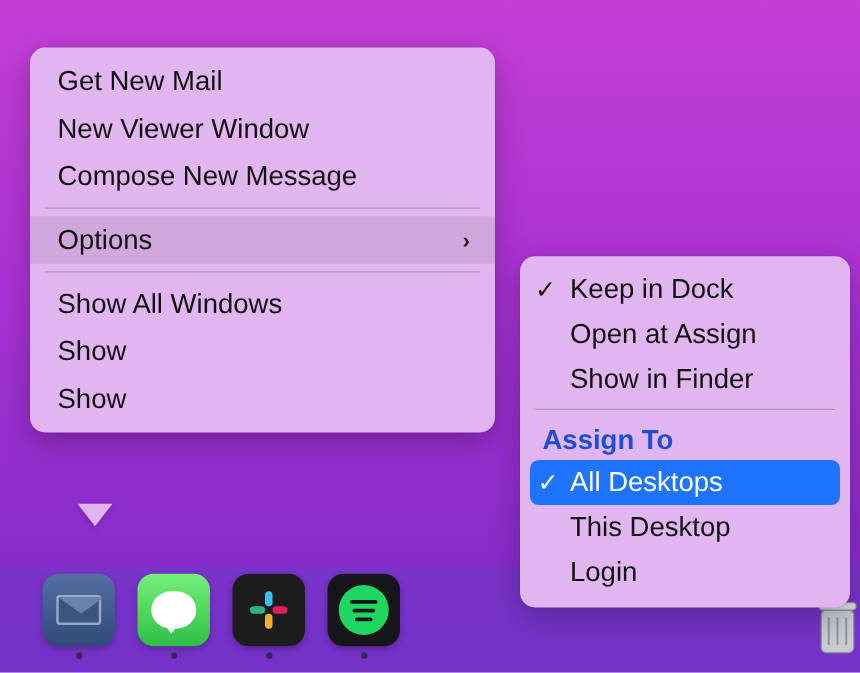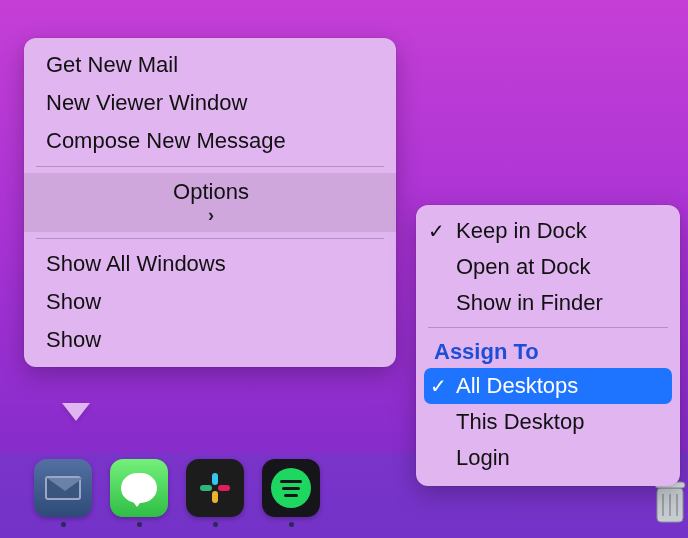--- a/index.html
+++ b/index.html
@@ -70,21 +70,20 @@
   }
   .menu-item {
     padding: 6px 20px 6px 22px;
     display: flex;
     align-items: center;
     justify-content: space-between;
     cursor: default;
   }
   .menu-item.hovered {
     background: rgba(0,0,0,0.08);
-    flex-direction: column;
   }
   .menu-sep {
     height: 1px;
     background: rgba(0,0,0,0.2);
     margin: 6px 12px;
   }
   .chevron {
     font-size: 18px;
     font-weight: 600;
     color: #222;
@@ -226,21 +225,21 @@
   </div>
 </div>
 <div class="main-tail"></div>
 
 <div class="menu sub-menu">
   <div class="sub-item">
     <span class="check">✓</span>
     <span>Keep in Dock</span>
   </div>
   <div class="sub-item">
-    <span>Open at Dock</span>
+    <span>Open at Assign</span>
   </div>
   <div class="sub-item">
     <span>Show in Finder</span>
   </div>
   <div class="menu-sep"></div>
   <div class="sub-header">Assign To</div>
   <div class="sub-item selected">
     <span class="check">✓</span>
     <span>All Desktops</span>
   </div>

